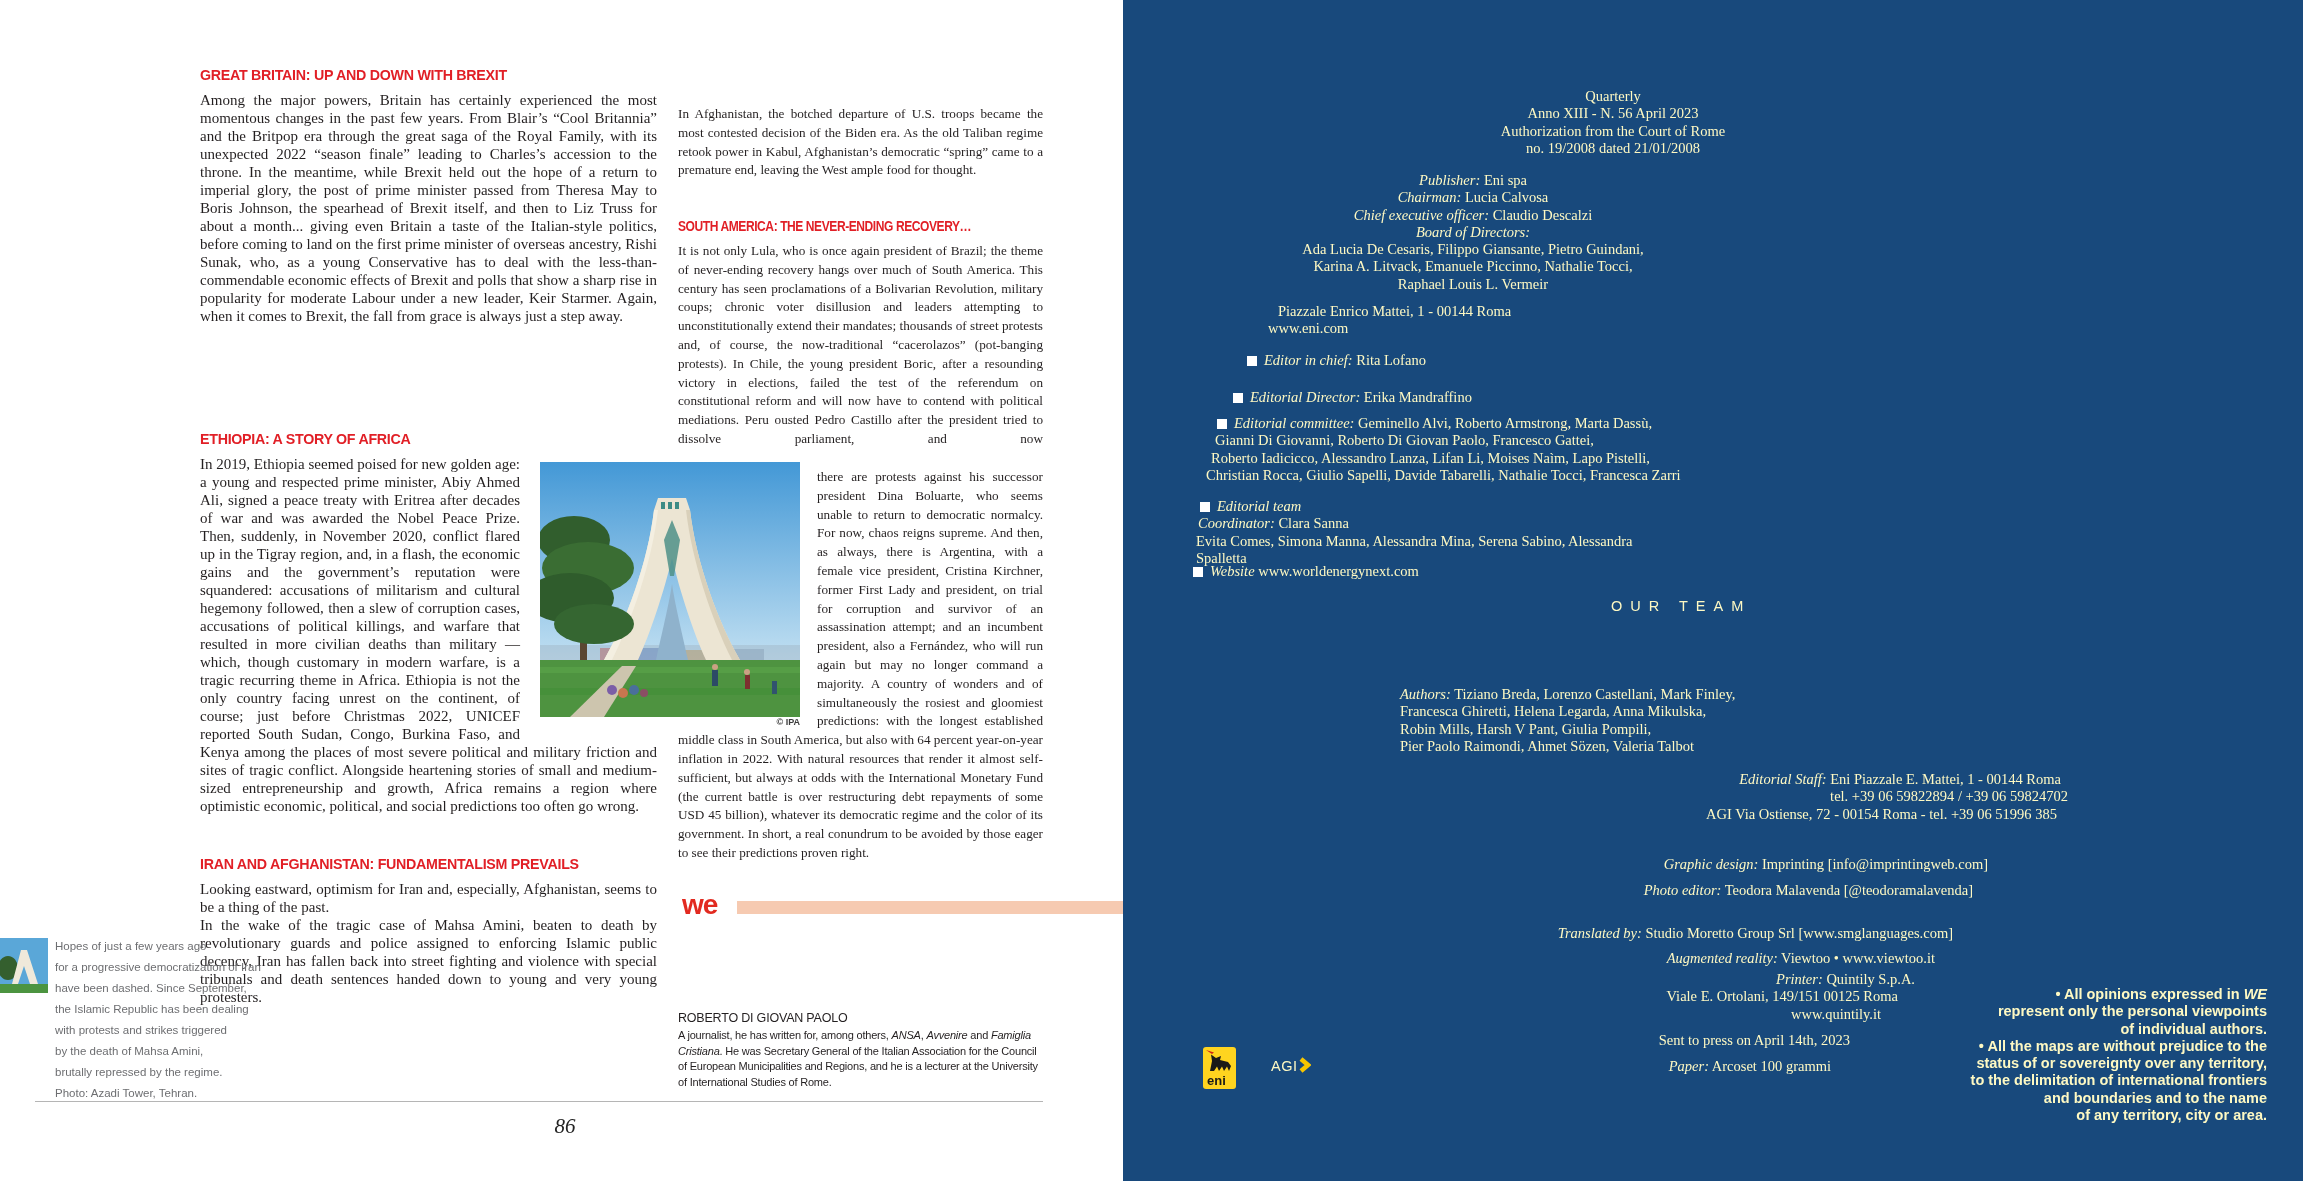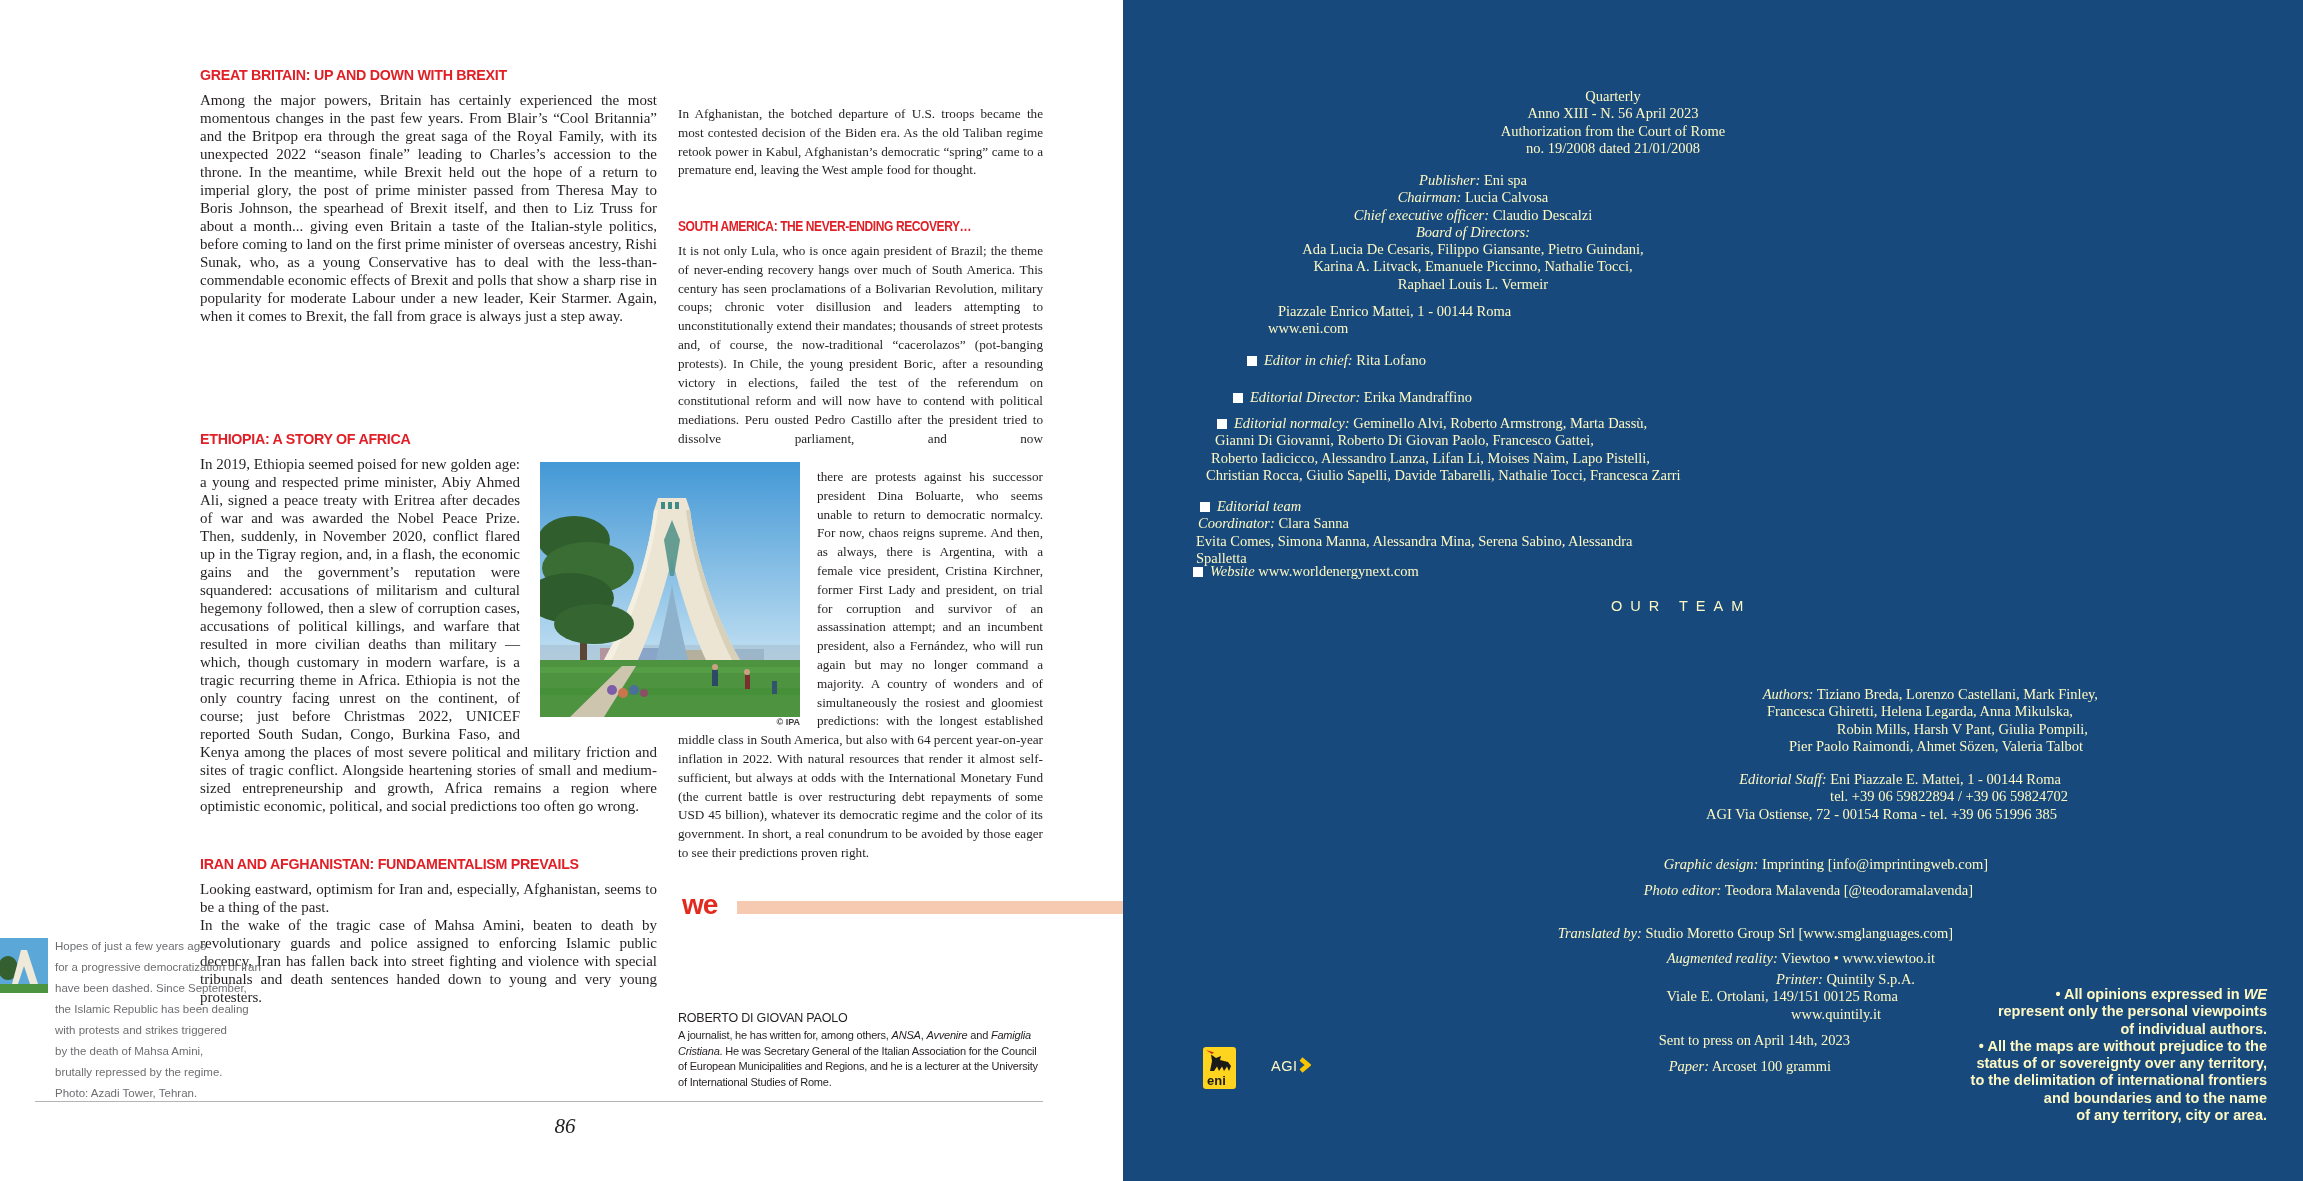--- a/index.html
+++ b/index.html
@@ -62,21 +62,21 @@
   #m-addr .ind{padding-left:10px;}
   #m-editor{left:124px;top:352px;}
   #m-director{left:110px;top:389px;}
   #m-committee{left:83px;top:415px;width:480px;}
   #m-team{left:73px;top:498px;width:480px;}
   #m-website{left:70px;top:563px;}
 
   #our-team{left:488px;top:598px;font-family:"Liberation Sans",sans-serif;
             font-size:27px;letter-spacing:8px;color:#ffffff;font-weight:300;}
 
-  #rt-authors{left:277px;top:686px;width:703px;text-align:right;}
+  #rt-authors{left:277px;top:686px;width:703px;}
   #rt-staff{left:277px;top:771px;width:703px;text-align:right;}
   #rt-prod{left:277px;top:856px;width:703px;text-align:right;}
 
   #disclaimer{right:36px;top:986px;width:330px;text-align:right;
               font-family:"Liberation Sans",sans-serif;font-weight:bold;
               font-size:12px;line-height:14.6px;}
   #disclaimer .rest{white-space:pre-line;}
   #disclaimer .it{font-style:italic;}
 
   #eni-logo{left:80px;top:1047px;width:33px;height:42px;}
@@ -222,21 +222,21 @@
 
     <div class="blk" id="m-editor">
       <span class="sq"></span><span class="lab">Editor in chief:</span> <span>Rita Lofano</span>
     </div>
 
     <div class="blk" id="m-director">
       <span class="sq"></span><span class="lab">Editorial Director:</span> <span>Erika Mandraffino</span>
     </div>
 
     <div class="blk" id="m-committee">
-      <div style="margin-left:11px"><span class="sq"></span><span class="lab">Editorial normalcy:</span> <span>Geminello Alvi, Roberto Armstrong, Marta Dassù,</span></div>
+      <div style="margin-left:11px"><span class="sq"></span><span class="lab">Editorial committee:</span> <span>Geminello Alvi, Roberto Armstrong, Marta Dassù,</span></div>
       <div style="margin-left:9px">Gianni Di Giovanni, Roberto Di Giovan Paolo, Francesco Gattei,</div>
       <div style="margin-left:5px">Roberto Iadicicco, Alessandro Lanza, Lifan Li, Moises Naìm, Lapo Pistelli,</div>
       <div>Christian Rocca, Giulio Sapelli, Davide Tabarelli, Nathalie Tocci, Francesca Zarri</div>
     </div>
 
     <div class="blk" id="m-team">
       <div style="margin-left:4px"><span class="sq"></span><span class="lab">Editorial team</span></div>
       <div style="margin-left:2px"><span class="lab">Coordinator:</span> <span>Clara Sanna</span></div>
       <div>Evita Comes, Simona Manna, Alessandra Mina, Serena Sabino, Alessandra Spalletta</div>
     </div>

